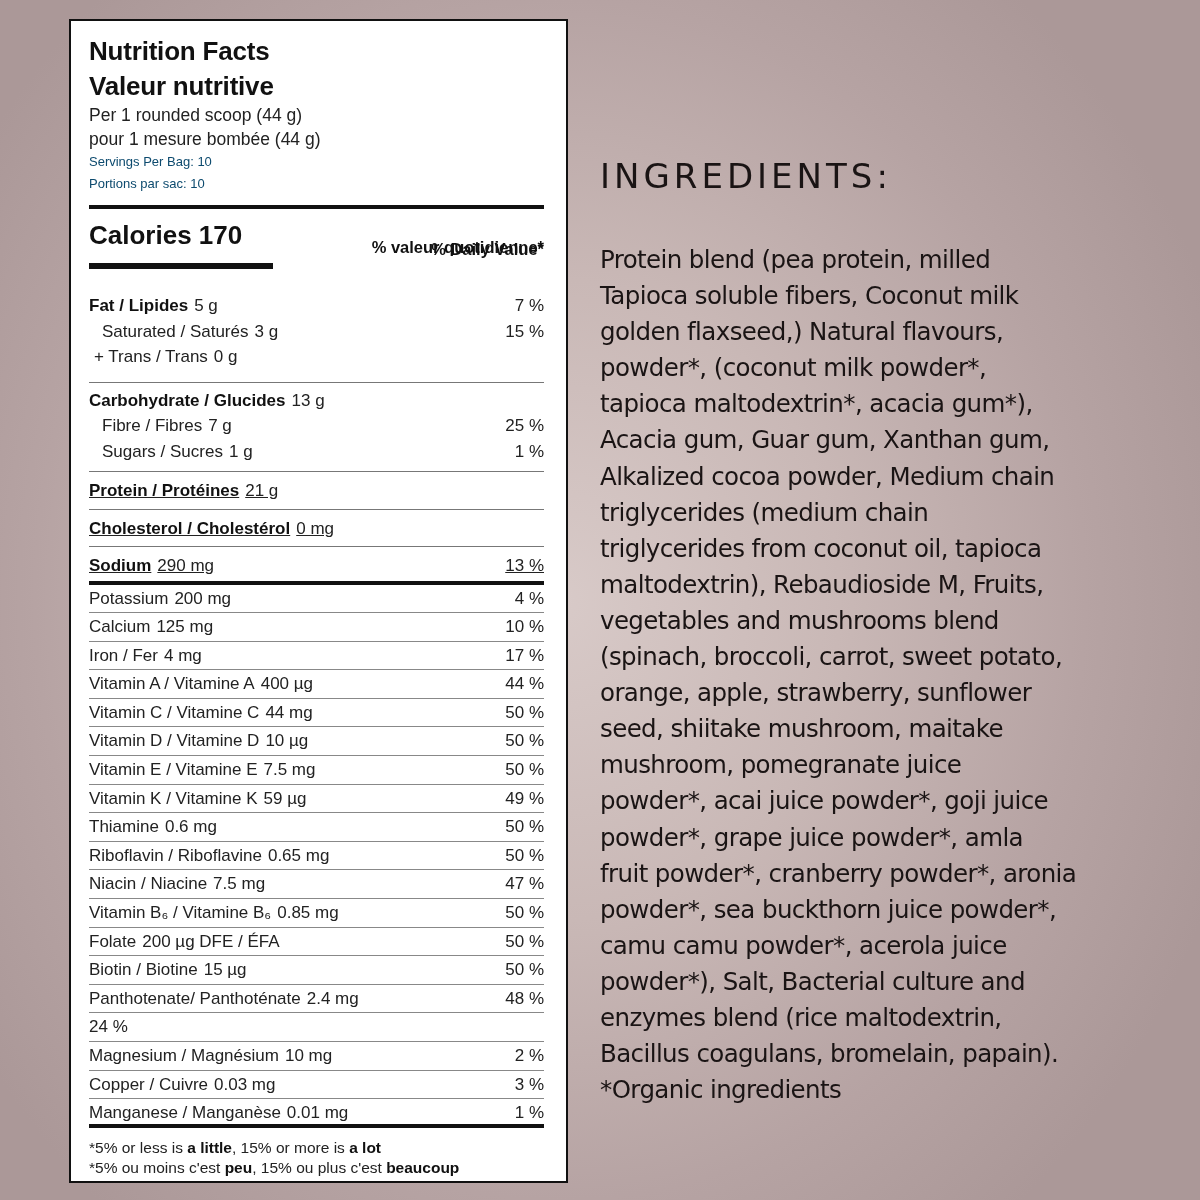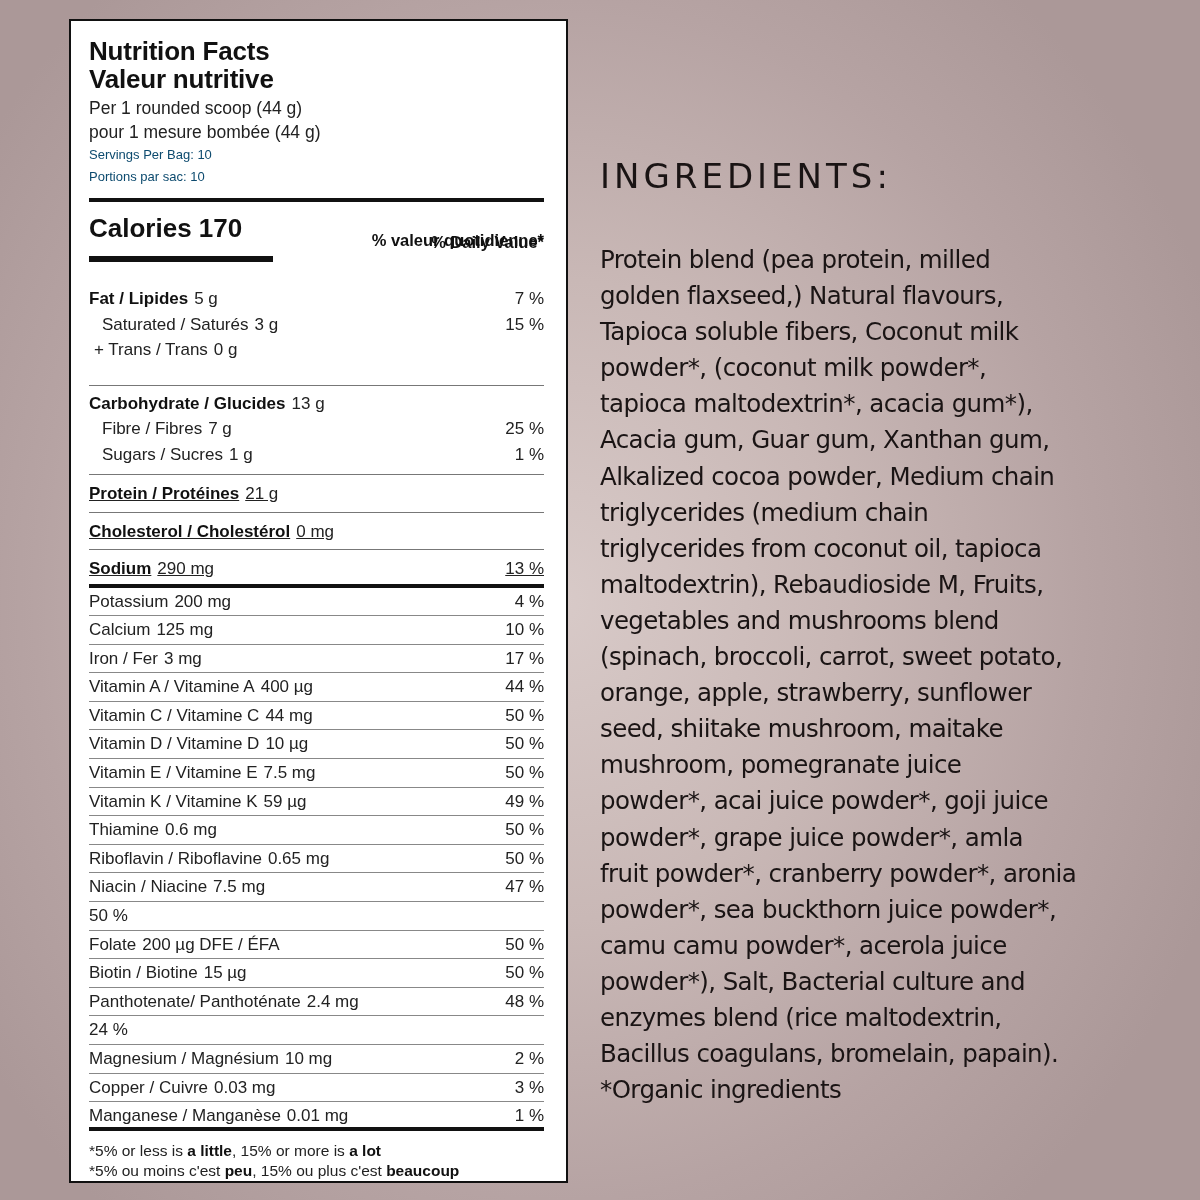--- a/index.html
+++ b/index.html
@@ -77,21 +77,21 @@
     letter-spacing: -0.6px;
   }
   .ing-line { display: block; white-space: nowrap; }
 </style>
 </head>
 <body>
 
 <div class="label">
   <div class="inner">
     <div class="title">Nutrition Facts</div>
-    <div class="title" style="margin-top:0">Valeur nutritive</div>
+    <div class="title" style="margin-top:7px">Valeur nutritive</div>
     <div class="serving">Per 1 rounded scoop (44 g)</div>
     <div class="serving" style="margin-top:0">pour 1 mesure bombée (44 g)</div>
     <div class="servings-small">Servings Per Bag: 10</div>
     <div class="servings-small">Portions par sac: 10</div>
 
     <div class="rule-thick"></div>
 
     <div class="cal-block">
       <div class="cal-title">Calories 170</div>
       <div class="cal-bar"></div>
@@ -101,21 +101,21 @@
 
     <div class="macro-group" style="margin-top:-10px;">
       <div class="row">
         <span class="name"><b>Fat / Lipides</b><span class="amt">5 g</span></span>
         <span>7 %</span>
       </div>
       <div class="row indent">
         <span class="name"><span>Saturated / Saturés</span><span class="amt">3 g</span></span>
         <span>15 %</span>
       </div>
-      <div class="row indent2" style="margin-bottom:22px;">
+      <div class="row indent2" style="margin-bottom:12px;">
         <span class="name"><span>+ Trans / Trans</span><span class="amt">0 g</span></span>
         <span></span>
       </div>
     </div>
 
     <div class="macro-group" style="padding-top:5px;">
       <div class="row">
         <span class="name"><b>Carbohydrate / Glucides</b><span class="amt">13 g</span></span>
         <span></span>
       </div>
@@ -145,21 +145,21 @@
     <div class="micro" id="micro-list">
         <div class="row">
           <span class="name"><span>Potassium</span><span class="amt">200 mg</span></span>
           <span>4 %</span>
         </div>
         <div class="row">
           <span class="name"><span>Calcium</span><span class="amt">125 mg</span></span>
           <span>10 %</span>
         </div>
         <div class="row">
-          <span class="name"><span>Iron / Fer</span><span class="amt">3 mg</span></span>
+          <span class="name"><span>Iron / Fer</span><span class="amt">4 mg</span></span>
           <span>17 %</span>
         </div>
         <div class="row">
           <span class="name"><span>Vitamin A / Vitamine A</span><span class="amt">400 µg</span></span>
           <span>44 %</span>
         </div>
         <div class="row">
           <span class="name"><span>Vitamin C / Vitamine C</span><span class="amt">44 mg</span></span>
           <span>50 %</span>
         </div>
@@ -181,20 +181,21 @@
         </div>
         <div class="row">
           <span class="name"><span>Riboflavin / Riboflavine</span><span class="amt">0.65 mg</span></span>
           <span>50 %</span>
         </div>
         <div class="row">
           <span class="name"><span>Niacin / Niacine</span><span class="amt">7.5 mg</span></span>
           <span>47 %</span>
         </div>
         <div class="row">
+          <span class="name"><span>Vitamin B₆ / Vitamine B₆</span><span class="amt">0.85 mg</span></span>
           <span>50 %</span>
         </div>
         <div class="row">
           <span class="name"><span>Folate</span><span class="amt">200 µg DFE / ÉFA</span></span>
           <span>50 %</span>
         </div>
         <div class="row">
           <span class="name"><span>Biotin / Biotine</span><span class="amt">15 µg</span></span>
           <span>50 %</span>
         </div>
@@ -223,22 +224,22 @@
       <div><span>*5% or less is </span><b>a little</b><span>, 15% or more is </span><b>a lot</b></div>
       <div><span>*5% ou moins c'est </span><b>peu</b><span>, 15% ou plus c'est </span><b>beaucoup</b></div>
     </div>
   </div>
 </div>
 
 <div class="ingredients">
   <div class="ing-heading">INGREDIENTS:</div>
   <div class="ing-body" id="ing-body">
       <span class="ing-line">Protein blend (pea protein, milled</span>
+      <span class="ing-line">Tapioca soluble fibers, Coconut milk</span>
       <span class="ing-line">golden flaxseed,) Natural flavours,</span>
-      <span class="ing-line">Tapioca soluble fibers, Coconut milk</span>
       <span class="ing-line">powder*, (coconut milk powder*,</span>
       <span class="ing-line">tapioca maltodextrin*, acacia gum*),</span>
       <span class="ing-line">Acacia gum, Guar gum, Xanthan gum,</span>
       <span class="ing-line">Alkalized cocoa powder, Medium chain</span>
       <span class="ing-line">triglycerides (medium chain</span>
       <span class="ing-line">triglycerides from coconut oil, tapioca</span>
       <span class="ing-line">maltodextrin), Rebaudioside M, Fruits,</span>
       <span class="ing-line">vegetables and mushrooms blend</span>
       <span class="ing-line">(spinach, broccoli, carrot, sweet potato,</span>
       <span class="ing-line">orange, apple, strawberry, sunflower</span>

